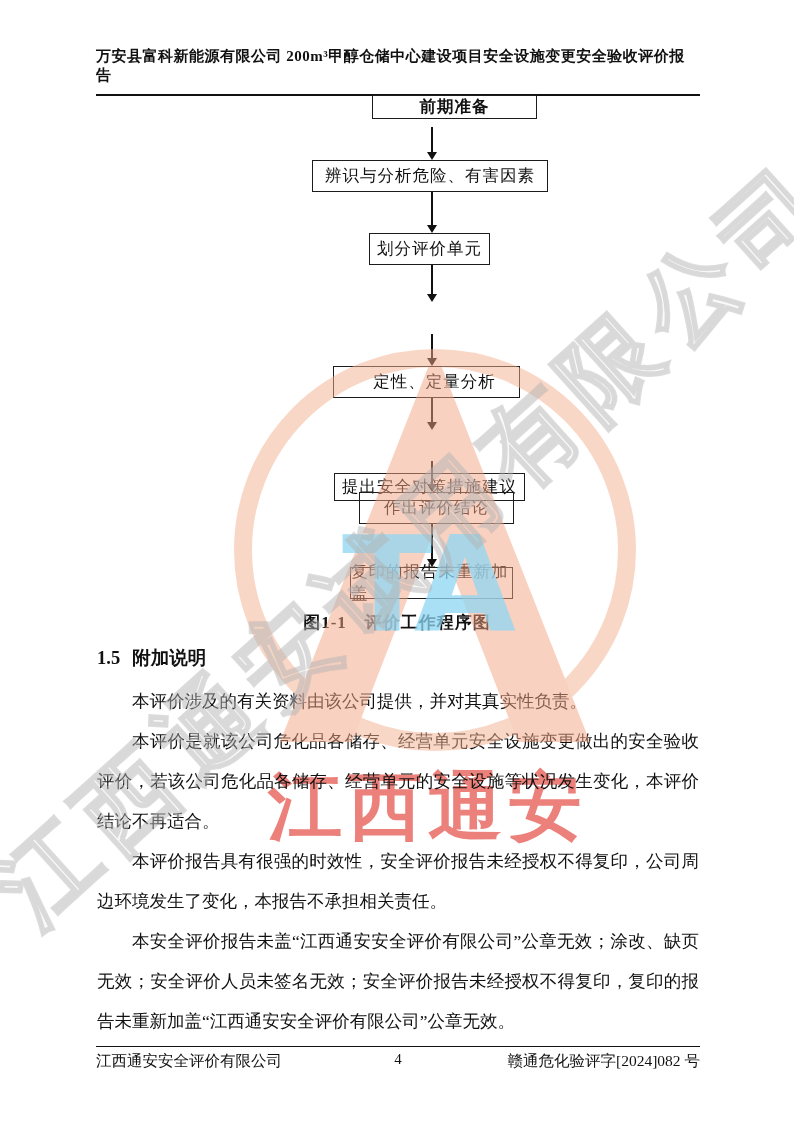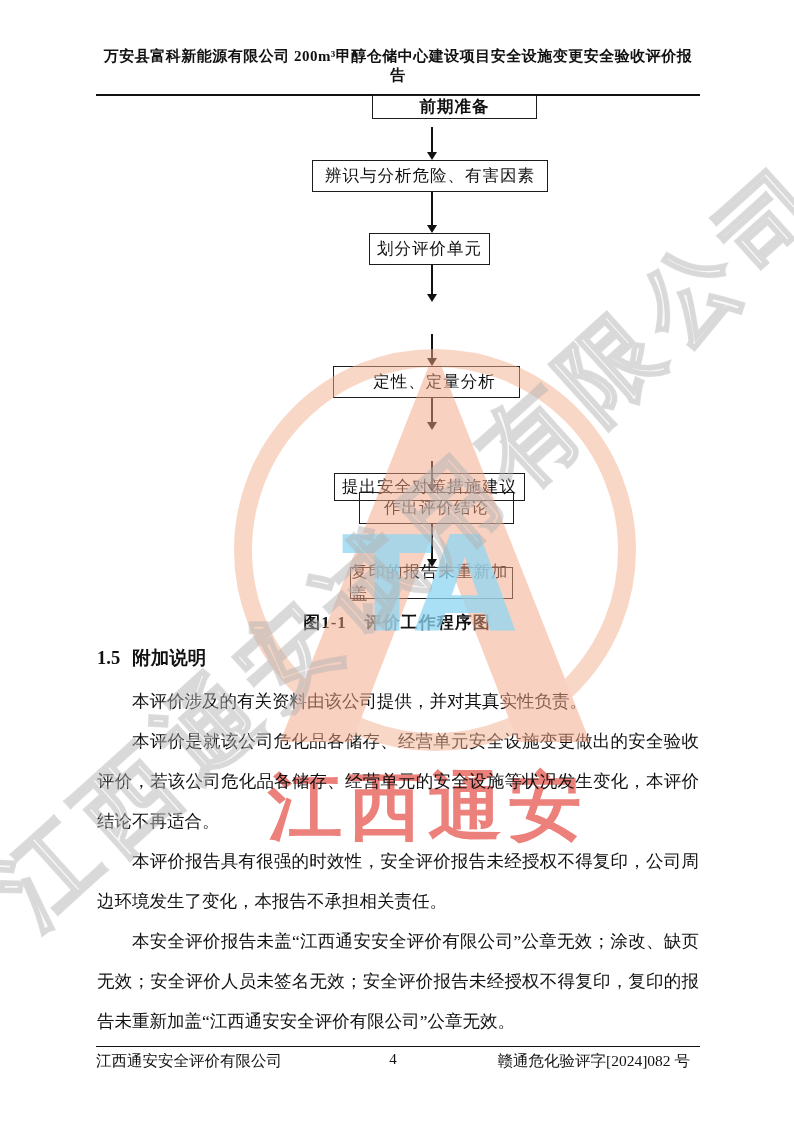--- a/index.html
+++ b/index.html
@@ -38,21 +38,21 @@
   .wm-ta{
     position:absolute;left:342px;top:508px;
     font-family:"DejaVu Sans","Liberation Sans",sans-serif;
     font-weight:bold;font-size:132px;letter-spacing:-8px;
     color:rgba(142,214,242,0.75);
   }
 
   
   .header{
     position:absolute;left:96px;right:94px;top:47px;
-    text-align:center;font-size:15px;font-weight:bold;
+    font-size:15px;font-weight:bold;
     border-bottom:2px solid #111;padding-bottom:9px;
     letter-spacing:0.5px;
   }
 
   
   .fbox{
     position:absolute;
     border:1.6px solid #1c1c1c;
     background:transparent;
     display:flex;align-items:center;justify-content:center;
@@ -78,21 +78,21 @@
   .body-text h2{
     font-size:18.5px;font-weight:bold;margin:0 0 10px 0;line-height:26px;
     font-family:"Liberation Serif","DejaVu Serif",serif;
   }
   .body-text h2 .sec-num{margin-right:12px;}
   .body-text p{margin:0;text-indent:2em;}
 
   
   .footer-rule{position:absolute;left:96px;right:94px;top:1046px;border-top:1.8px solid #111;}
   .footer-row{
-    position:absolute;left:96px;right:104px;top:1051px;
+    position:absolute;left:96px;right:94px;top:1051px;
     display:flex;justify-content:space-between;align-items:flex-start;
     font-size:15.5px;
   }
   .footer-row .fcenter{position:absolute;left:0;right:0;text-align:center;font-size:15px;}
 </style>
 </head>
 <body>
 
 <div class="page">
 

